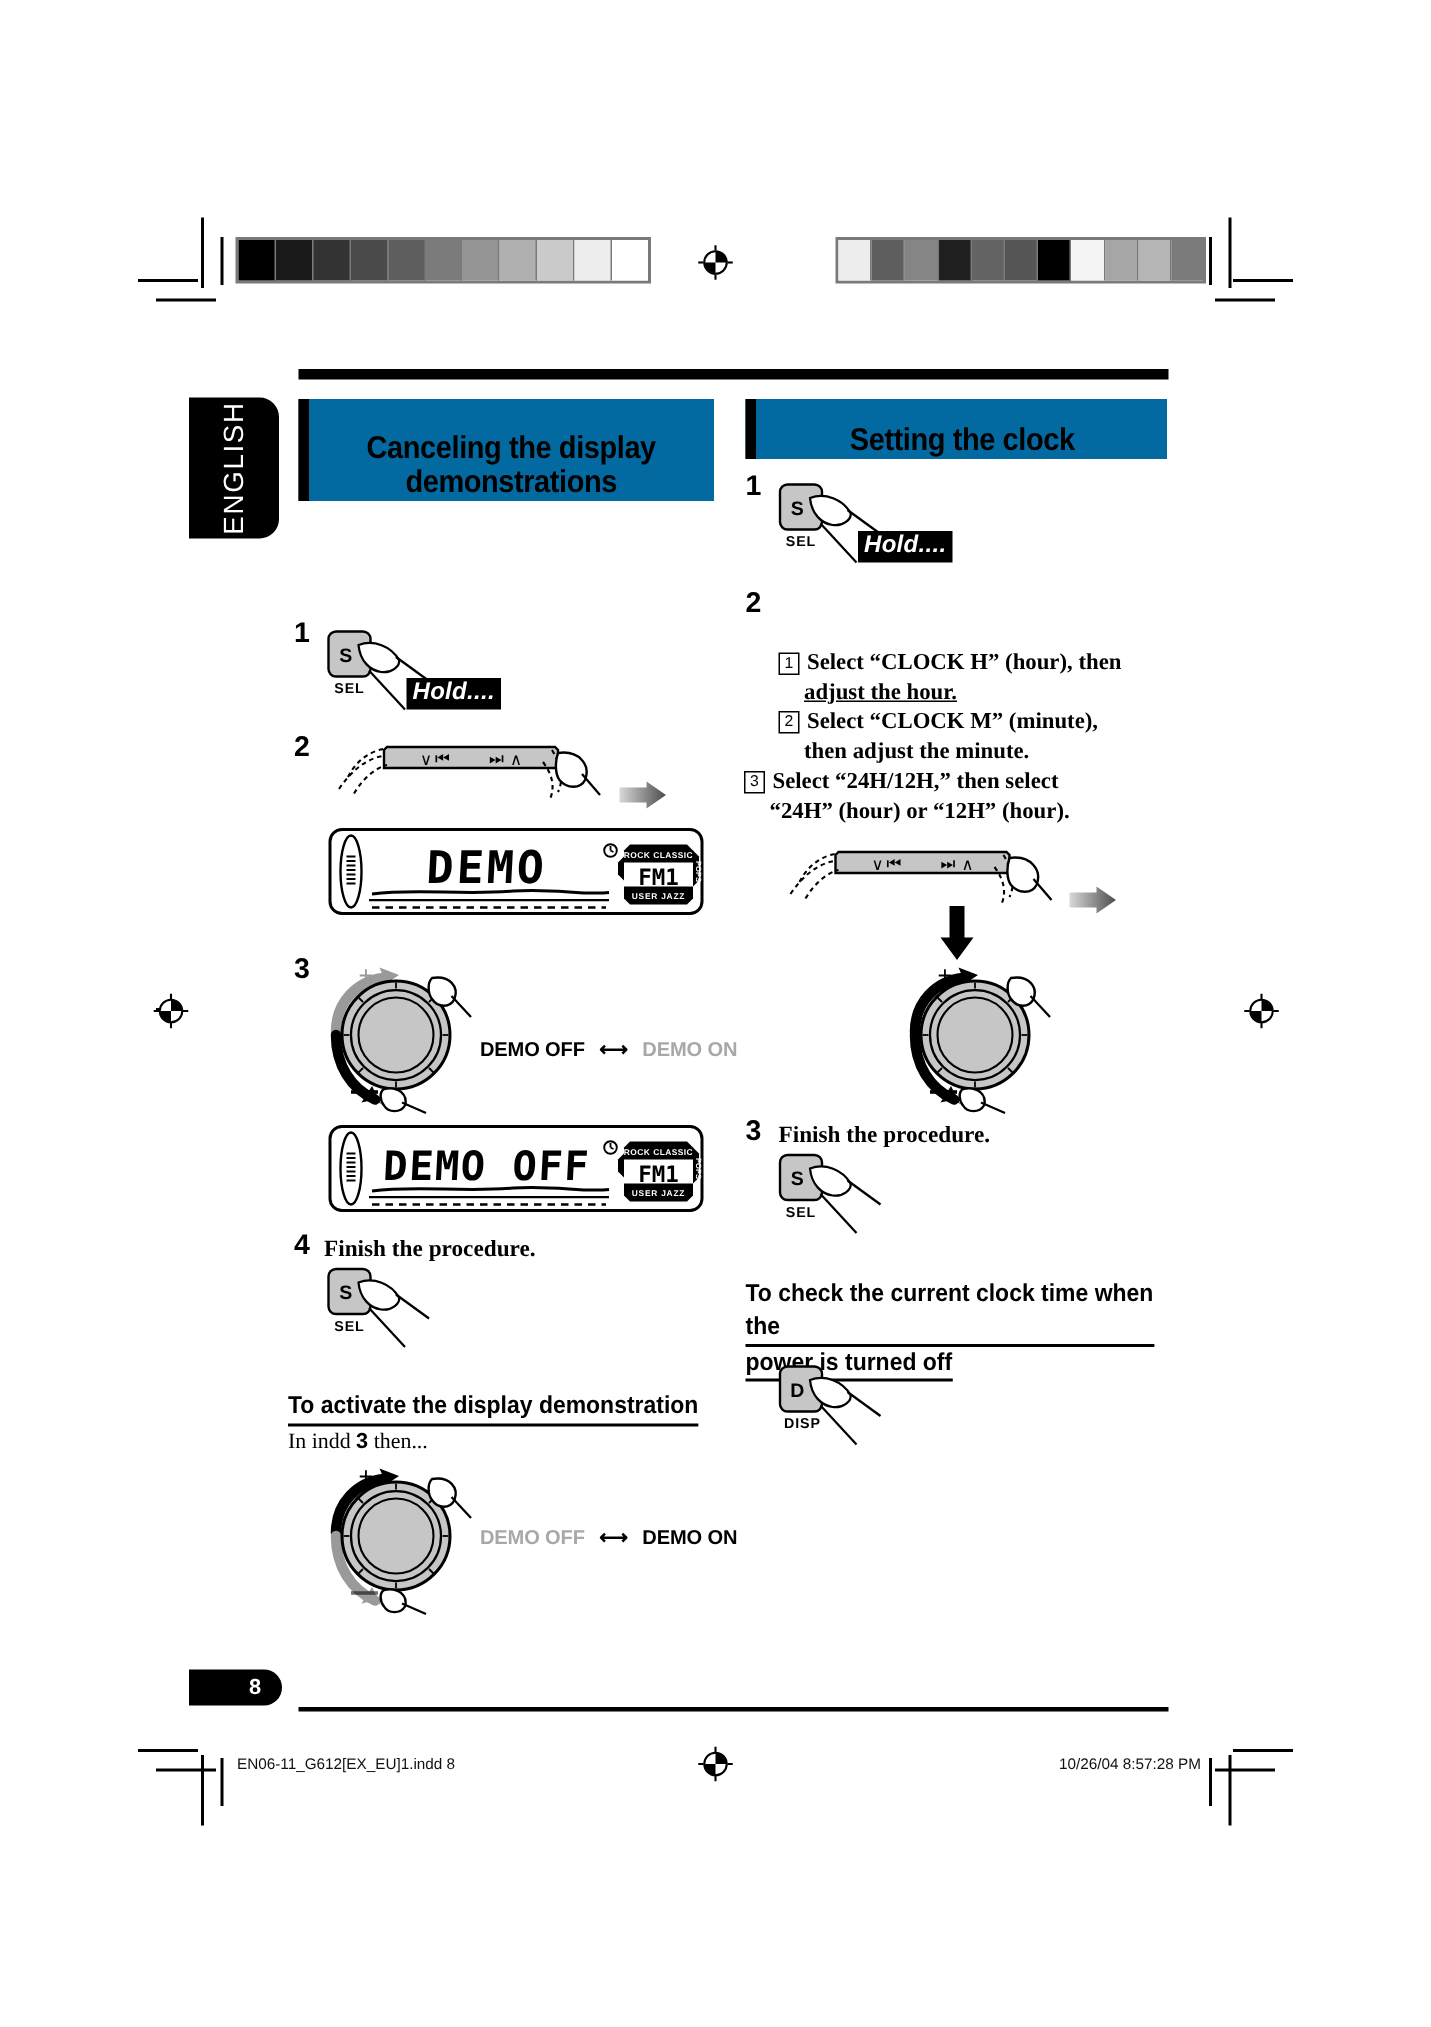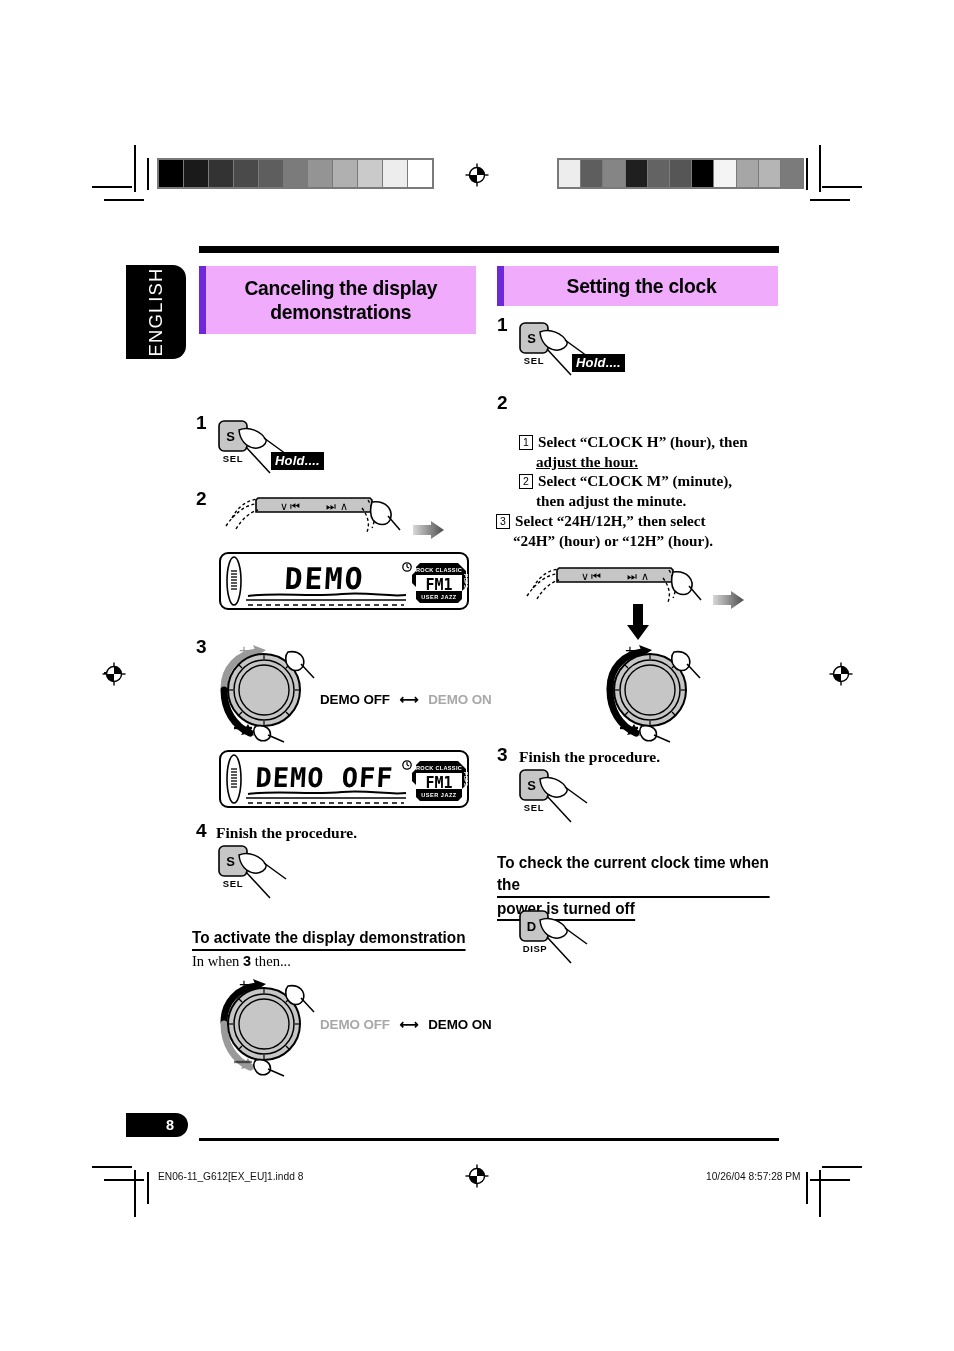--- a/index.html
+++ b/index.html
@@ -23,23 +23,23 @@
 
   
   .lang-tab{position:absolute;left:126px;top:265px;width:60px;height:94px;
             background:#000;border-top-right-radius:13px;border-bottom-right-radius:13px;}
   .lang-tab span{position:absolute;left:50%;top:50%;
        transform:translate(-50%,-50%) rotate(-90deg);
        color:#fff;font-family:"Liberation Sans",sans-serif;
        font-size:18.5px;letter-spacing:1.1px;white-space:nowrap;font-weight:400;}
 
   
-  .sec-head{position:absolute;background:#f0abfc;
-            border-left:7px solid #6d28d9;box-sizing:border-box;
-            display:flex;align-items:center;justify-content:center;text-align:center;}
+  .sec-head{position:absolute;background:#0369a1;
+            border-left:7px solid #000000;box-sizing:border-box;
+            display:flex;align-items:flex-end;justify-content:center;text-align:center;}
   .sec-head .t{font-family:"Liberation Sans",sans-serif;font-weight:bold;
                font-size:21px;line-height:1.12;letter-spacing:-0.3px;
                transform:scaleX(0.92);transform-origin:center;}
 
   
   .body-txt{position:absolute;font-family:"Liberation Serif",serif;font-size:14.6px;line-height:1.28;}
   .ital{font-style:italic;}
   .stepnum{position:absolute;font-family:"Liberation Sans",sans-serif;font-weight:bold;font-size:19px;}
   .steptxt{position:absolute;font-family:"Liberation Serif",serif;font-weight:bold;font-size:15.5px;line-height:1.3;}
   .substep{position:absolute;font-family:"Liberation Serif",serif;font-weight:bold;font-size:15.2px;line-height:1.31;}
@@ -51,21 +51,21 @@
            display:inline-block;transform:scaleX(0.94);transform-origin:left center;}
   .subhead2{position:absolute;font-family:"Liberation Sans",sans-serif;font-weight:bold;
            font-size:16.3px;line-height:1.34;transform:scaleX(0.94);transform-origin:left center;}
   .subhead2 span{border-bottom:2.3px solid #000;display:inline-block;}
 
   
   .btnart{position:absolute;width:96px;height:62px;}
   .btnart svg{display:block;}
   .holdtag{position:absolute;background:#000;color:#fff;
            font-family:"Liberation Sans",sans-serif;font-style:italic;font-weight:bold;
-           font-size:13px;padding:1px 4px 2px 4px;letter-spacing:0.2px;}
+           font-size:16px;padding:1px 4px 2px 4px;letter-spacing:0.2px;}
 
   
   .stripart{position:absolute;}
   .stripart svg{display:block;}
 
   
   .knobart{position:absolute;}
   .knobart svg{display:block;}
 
   .demo-lbl{position:absolute;font-family:"Liberation Sans",sans-serif;
@@ -357,21 +357,21 @@
     <text x="14.5" y="23" font-family="Liberation Sans, sans-serif" font-weight="bold" font-size="13" text-anchor="middle" fill="#000">S</text>
     <text x="17" y="44" font-family="Liberation Sans, sans-serif" font-weight="bold" font-size="9.5" text-anchor="middle" fill="#000" letter-spacing="0.6">SEL</text>
     <path d="M23 12 C33 8, 45 13, 50 22 C51 26, 45 31, 38 30 C31 29, 24 23, 23 12 Z" fill="#fff" stroke="#000" stroke-width="1.5"></path>
     <line x1="48" y1="20" x2="70" y2="36" stroke="#000" stroke-width="1.5"></line>
     <line x1="30" y1="29" x2="54" y2="55" stroke="#000" stroke-width="1.5"></line>
   </svg>
 </div>
 
 <div class="subhead" style="left:192px;top:927px;">To activate the display demonstration</div>
 <div class="body-txt" style="left:192px;top:952px;">
-  <span>In when </span><b style="font-family:'Liberation Sans',sans-serif;font-size:14.5px;">3</b><span> then...</span>
+  <span>In indd </span><b style="font-family:'Liberation Sans',sans-serif;font-size:14.5px;">3</b><span> then...</span>
 </div>
 
 <div class="knobart" style="left:206px;top:972px;">
   <svg width="118" height="106" viewBox="0 0 118 106">
     <text x="38" y="18" font-family="Liberation Sans, sans-serif" font-size="17" fill="#000" text-anchor="middle">+</text>
     <path d="M18 50 C18 30, 32 16, 50 14" fill="none" stroke="#000" stroke-width="7" stroke-linecap="round"></path>
     <path d="M50 14 l-3 -7 l13 5 l-12 8 Z" fill="#000"></path>
     <path d="M18 52 C18 72, 28 88, 44 95" fill="none" stroke="#9a9a9a" stroke-width="7" stroke-linecap="round"></path>
     <path d="M44 95 l-9 2 l7 -11 l6 12 Z" fill="#9a9a9a"></path>
     <circle cx="58" cy="52" r="36" fill="#c6c6c6" stroke="#000" stroke-width="2"></circle>

